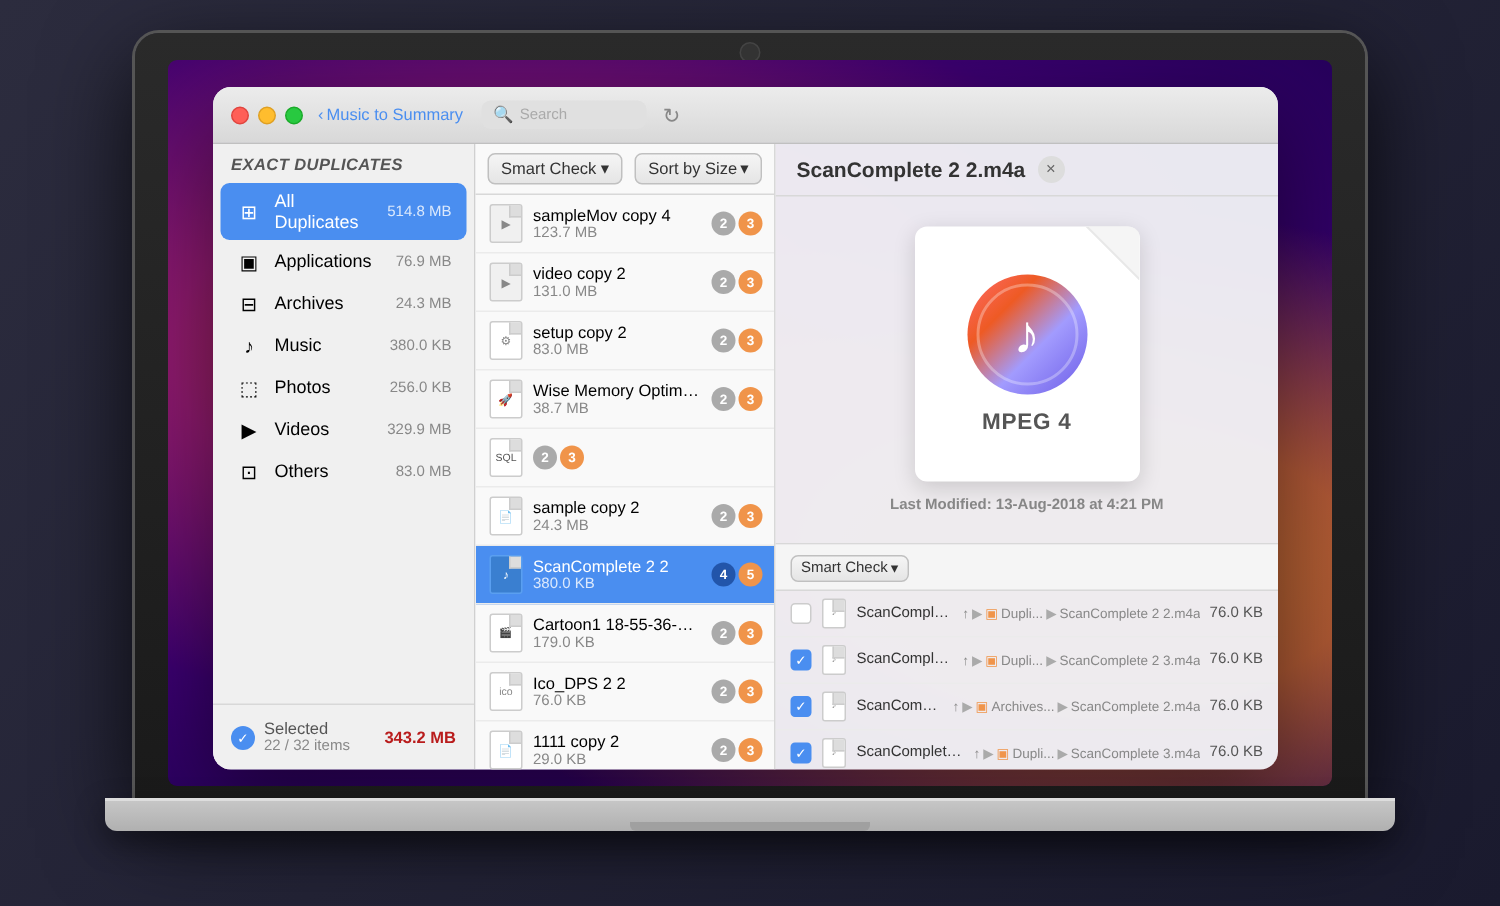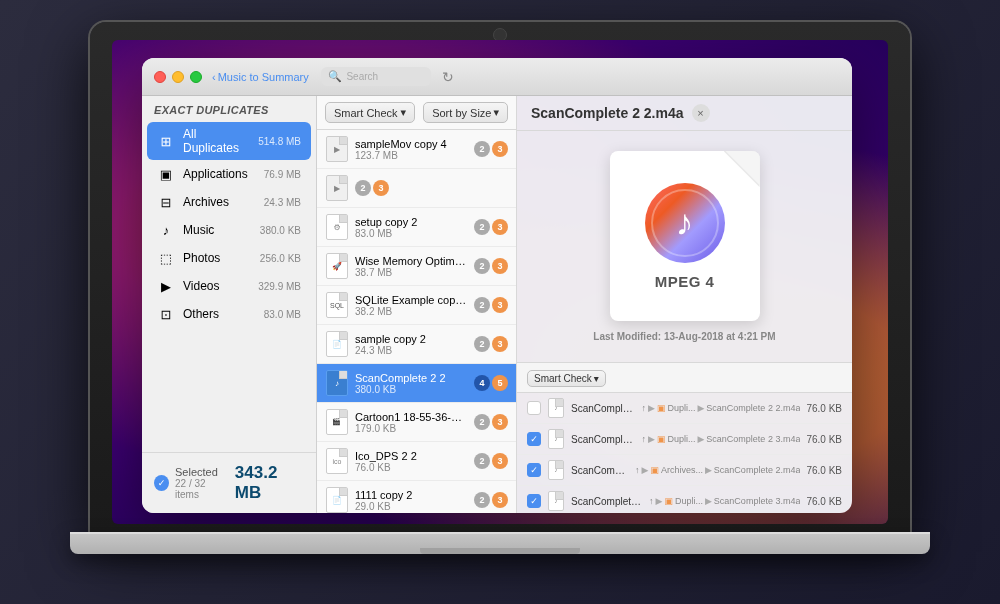--- a/index.html
+++ b/index.html
@@ -259,21 +259,21 @@
       height: 16px;
       background: #4a8ef0;
       border-radius: 50%;
       display: flex;
       align-items: center;
       justify-content: center;
       color: white;
       font-size: 9px;
     }
     .selected-label { font-size: 11px; color: #555; }
-    .selected-size { font-size: 17px; font-weight: 600; color: #0c4a6e; margin-left: auto; }
+    .selected-size { font-size: 11px; font-weight: 600; color: #b91c1c; margin-left: auto; }
 
     
     .file-list-panel {
       width: 200px;
       border-right: 1px solid #d8d8d8;
       display: flex;
       flex-direction: column;
       flex-shrink: 0;
       background: #f9f9f9;
     }
@@ -767,20 +767,24 @@
                   <div class="badge badge-orange">3</div>
                 </div>
               </div>
 
               <div class="file-item">
                 <div class="file-item-icon">
                   <div class="file-icon-generic" style="background:#f0f0f0;">
                       <span style="font-size:8px;color:#888;">▶</span>
                     </div>
                 </div>
+                <div class="file-item-info">
+                  <div class="file-item-name">video copy 2</div>
+                  <div class="file-item-size">131.0 MB</div>
+                </div>
                 <div class="file-item-badges">
                   <div class="badge badge-gray">2</div>
                   <div class="badge badge-orange">3</div>
                 </div>
               </div>
 
               <div class="file-item">
                 <div class="file-item-icon">
                   <div class="file-icon-generic">
                       <span style="font-size:8px;color:#888;">⚙</span>
@@ -810,24 +814,20 @@
                   <div class="badge badge-gray">2</div>
                   <div class="badge badge-orange">3</div>
                 </div>
               </div>
 
               <div class="file-item">
                 <div class="file-item-icon">
                   <div class="file-icon-generic">
                       <span style="font-size:7px;color:#555;">SQL</span>
                     </div>
-                </div>
-                <div class="file-item-info">
-                  <div class="file-item-name">SQLite Example copy 2</div>
-                  <div class="file-item-size">38.2 MB</div>
                 </div>
                 <div class="file-item-badges">
                   <div class="badge badge-gray">2</div>
                   <div class="badge badge-orange">3</div>
                 </div>
               </div>
 
               <div class="file-item">
                 <div class="file-item-icon">
                   <div class="file-icon-generic">

